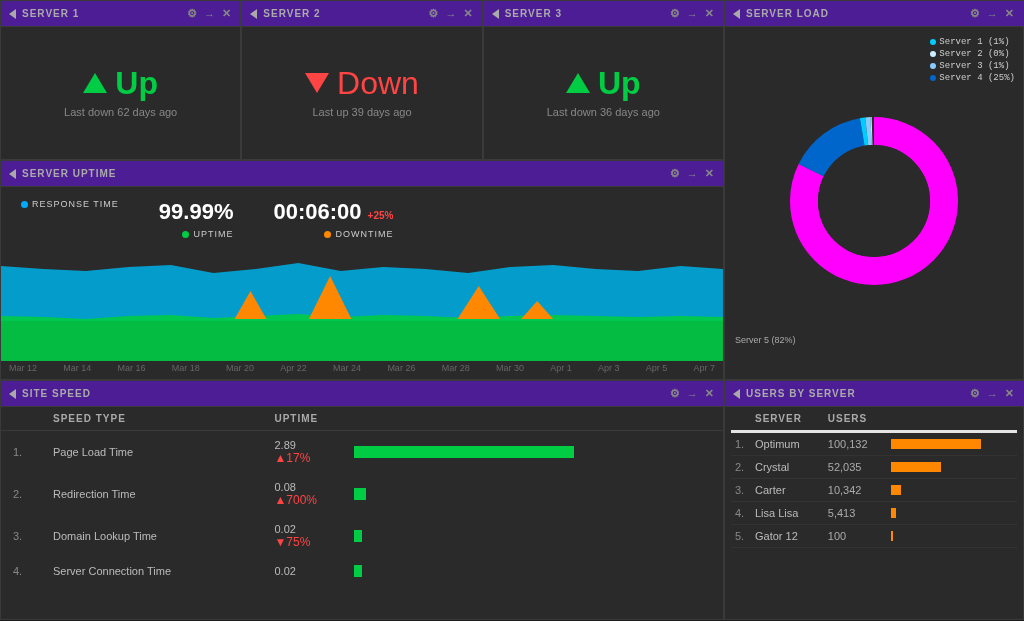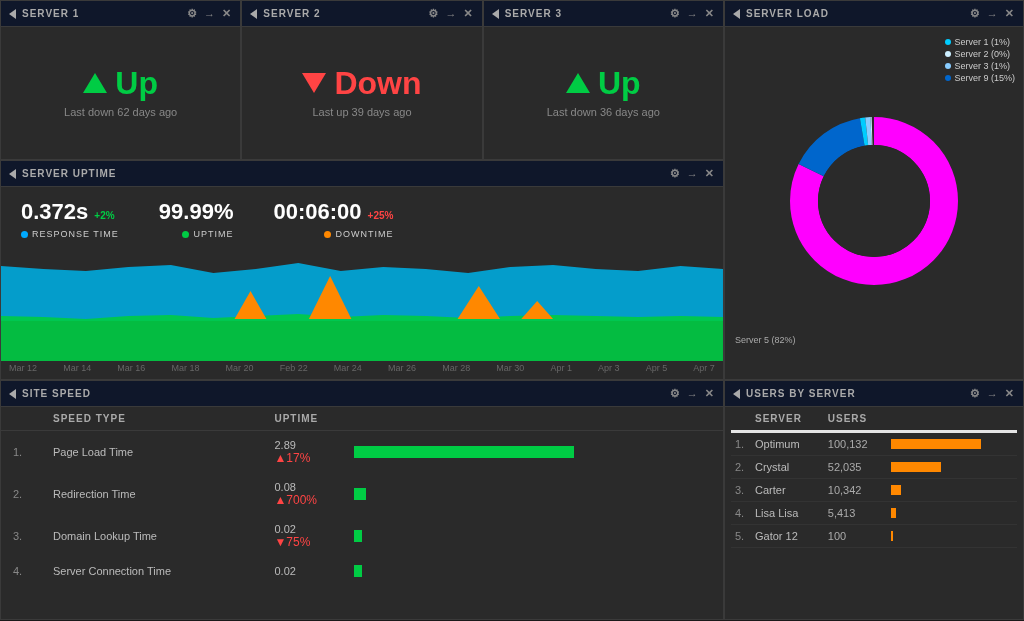--- a/index.html
+++ b/index.html
@@ -28,21 +28,21 @@
     }
     .panel-header {
       display: flex;
       align-items: center;
       padding: 6px 8px;
       border-bottom: 1px solid #3a3a3a;
       font-size: 10px;
       font-weight: bold;
       letter-spacing: 1px;
       color: #aaa;
-      background: #0f172a;
+      background: #4c1d95;
     }
     .panel-header-icons {
       margin-left: auto;
       display: flex;
       gap: 6px;
       color: #888;
     }
     .panel-header-icons span {
       cursor: pointer;
       font-size: 11px;
@@ -70,21 +70,21 @@
       color: #00cc44;
       font-size: 32px;
       font-weight: bold;
       display: flex;
       align-items: center;
       gap: 8px;
     }
     .status-down {
       color: #ff4444;
       font-size: 32px;
-      font-weight: bold;
+      font-weight: normal;
       display: flex;
       align-items: center;
       gap: 8px;
     }
     .status-sub {
       color: #888;
       font-size: 11px;
     }
     .arrow-up {
       width: 0; height: 0;
@@ -191,20 +191,21 @@
       position: relative;
     }
     .donut-labels {
       position: absolute;
       top: 10px;
       right: 8px;
       display: flex;
       flex-direction: column;
       gap: 2px;
       font-size: 9px;
+      font-family: Liberation Mono, monospace;
     }
     .donut-label-item {
       display: flex;
       align-items: center;
       gap: 3px;
     }
     .legend-dot {
       width: 6px; height: 6px;
       border-radius: 50%;
       flex-shrink: 0;
@@ -378,43 +379,39 @@
         <div class="donut-label-item">
           <div class="legend-dot" style="background:#cceeFF"></div>
           <span>Server 2 (0%)</span>
         </div>
         <div class="donut-label-item">
           <div class="legend-dot" style="background:#88ccff"></div>
           <span>Server 3 (1%)</span>
         </div>
         <div class="donut-label-item">
           <div class="legend-dot" style="background:#0066cc"></div>
-          <span>Server 9 (15%)</span>
+          <span>Server 4 (25%)</span>
         </div>
       </div>
       <div class="server5-label">Server 5 (82%)</div>
     </div>
   </div>
 
   <div class="panel server-uptime">
     <div class="panel-header">
       <span class="triangle-left"></span>
       <span>SERVER UPTIME</span>
       <div class="panel-header-icons">
         <span>⚙</span>
         <span>→</span>
         <span>✕</span>
       </div>
     </div>
     <div class="uptime-metrics">
       <div class="metric-item">
-        <div class="metric-value">
-          <span>0.372s</span>
-          <span class="metric-change-pos">+2%</span>
-        </div>
         <div class="metric-label">
           <span class="dot dot-blue"></span>
           <span>RESPONSE TIME</span>
         </div>
       </div>
       <div class="metric-item">
         <div class="metric-value">
           <span>99.99%</span>
         </div>
         <div class="metric-label">
@@ -446,21 +443,21 @@
         <polygon points="430,68 450,35 470,68" fill="#ff8800"></polygon>
         <polygon points="490,68 505,50 520,68" fill="#ff8800"></polygon>
       </svg>
     </div>
     <div class="chart-labels">
       <span>Mar 12</span>
       <span>Mar 14</span>
       <span>Mar 16</span>
       <span>Mar 18</span>
       <span>Mar 20</span>
-      <span>Feb 22</span>
+      <span>Apr 22</span>
       <span>Mar 24</span>
       <span>Mar 26</span>
       <span>Mar 28</span>
       <span>Mar 30</span>
       <span>Apr 1</span>
       <span>Apr 3</span>
       <span>Apr 5</span>
       <span>Apr 7</span>
     </div>
   </div>

